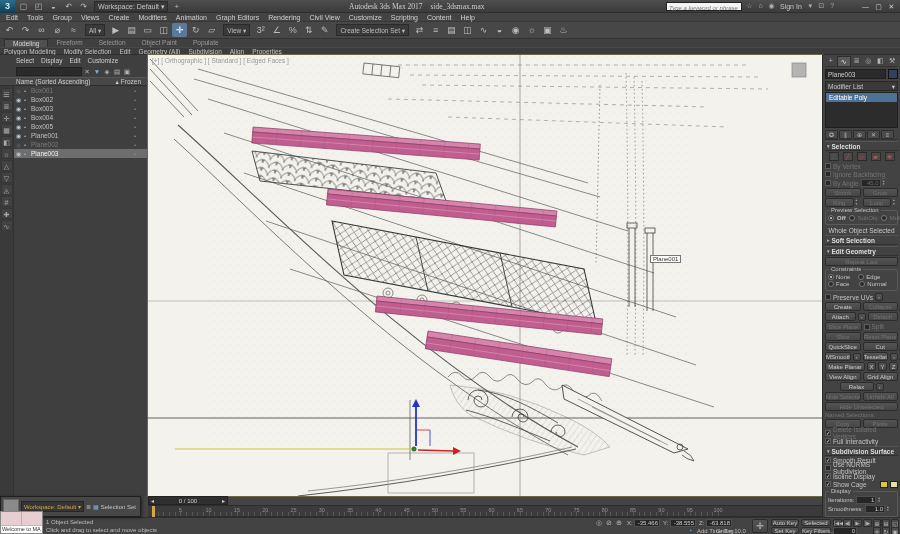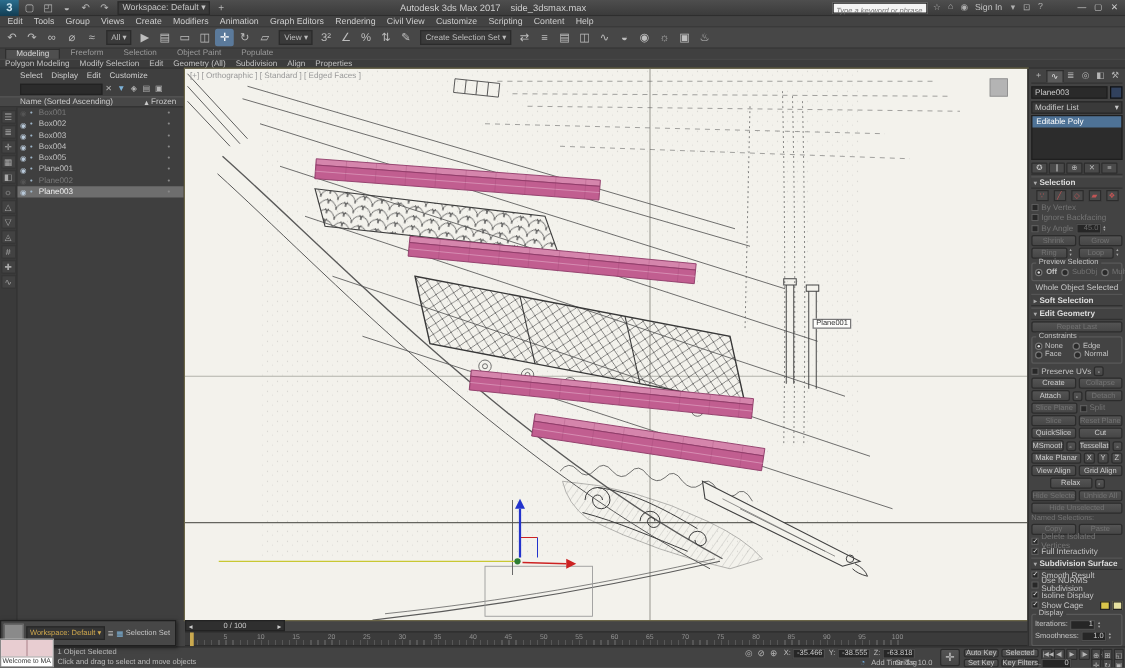--- a/index.html
+++ b/index.html
@@ -11,21 +11,21 @@
   }
   
   #titlebar { position:absolute; left:0; top:0; width:900px; height:13px;
     background:linear-gradient(#4e4e4e,#3b3b3b); border-bottom:1px solid #2e2e2e;
     display:flex; align-items:center; font-size:7.5px; }
   #logo { width:15px; height:13px; background:linear-gradient(#2a6e8e,#123c52); color:#cfe8f2;
     font-weight:bold; font-size:9px; text-align:center; line-height:13px; }
   .qat { width:13px; height:11px; margin-left:2px; text-align:center; line-height:11px; font-size:8px; color:#b8b8b8; }
   #ws-drop { margin-left:4px; height:11px; background:#3a3a3a; border:1px solid #2a2a2a; padding:0 3px;
     color:#c4c4c4; line-height:10px; font-size:7px; }
-  #title-text { position:absolute; left:320px; top:2px; color:#cfcfcf; font-size:7.5px; white-space:nowrap; }
+  #title-text { position:absolute; left:349px; top:2px; color:#cfcfcf; font-size:7.5px; white-space:nowrap;font-family:Liberation Serif, serif; }
   #title-file { color:#cfcfcf; margin-left:8px; }
   #searchwrap { position:absolute; left:666px; top:2px; width:76px; height:9px; background:#f4f4f4;
     border:1px solid #222; }
   #searchwrap input { width:100%; height:100%; border:0; font-size:6px; color:#777; background:transparent;
     font-family:"Liberation Sans", sans-serif; font-style:italic; padding-left:2px; }
   .tb-ico { width:11px; text-align:center; font-size:7px; color:#b0b0b0; }
   #signin { font-size:7px; color:#c4c4c4; margin:0 3px; }
   .winbtn { width:13px; height:11px; text-align:center; line-height:11px; font-size:7px; color:#cfcfcf; }
   
   #menubar { position:absolute; left:0; top:13px; width:900px; height:9px; background:#434343;

